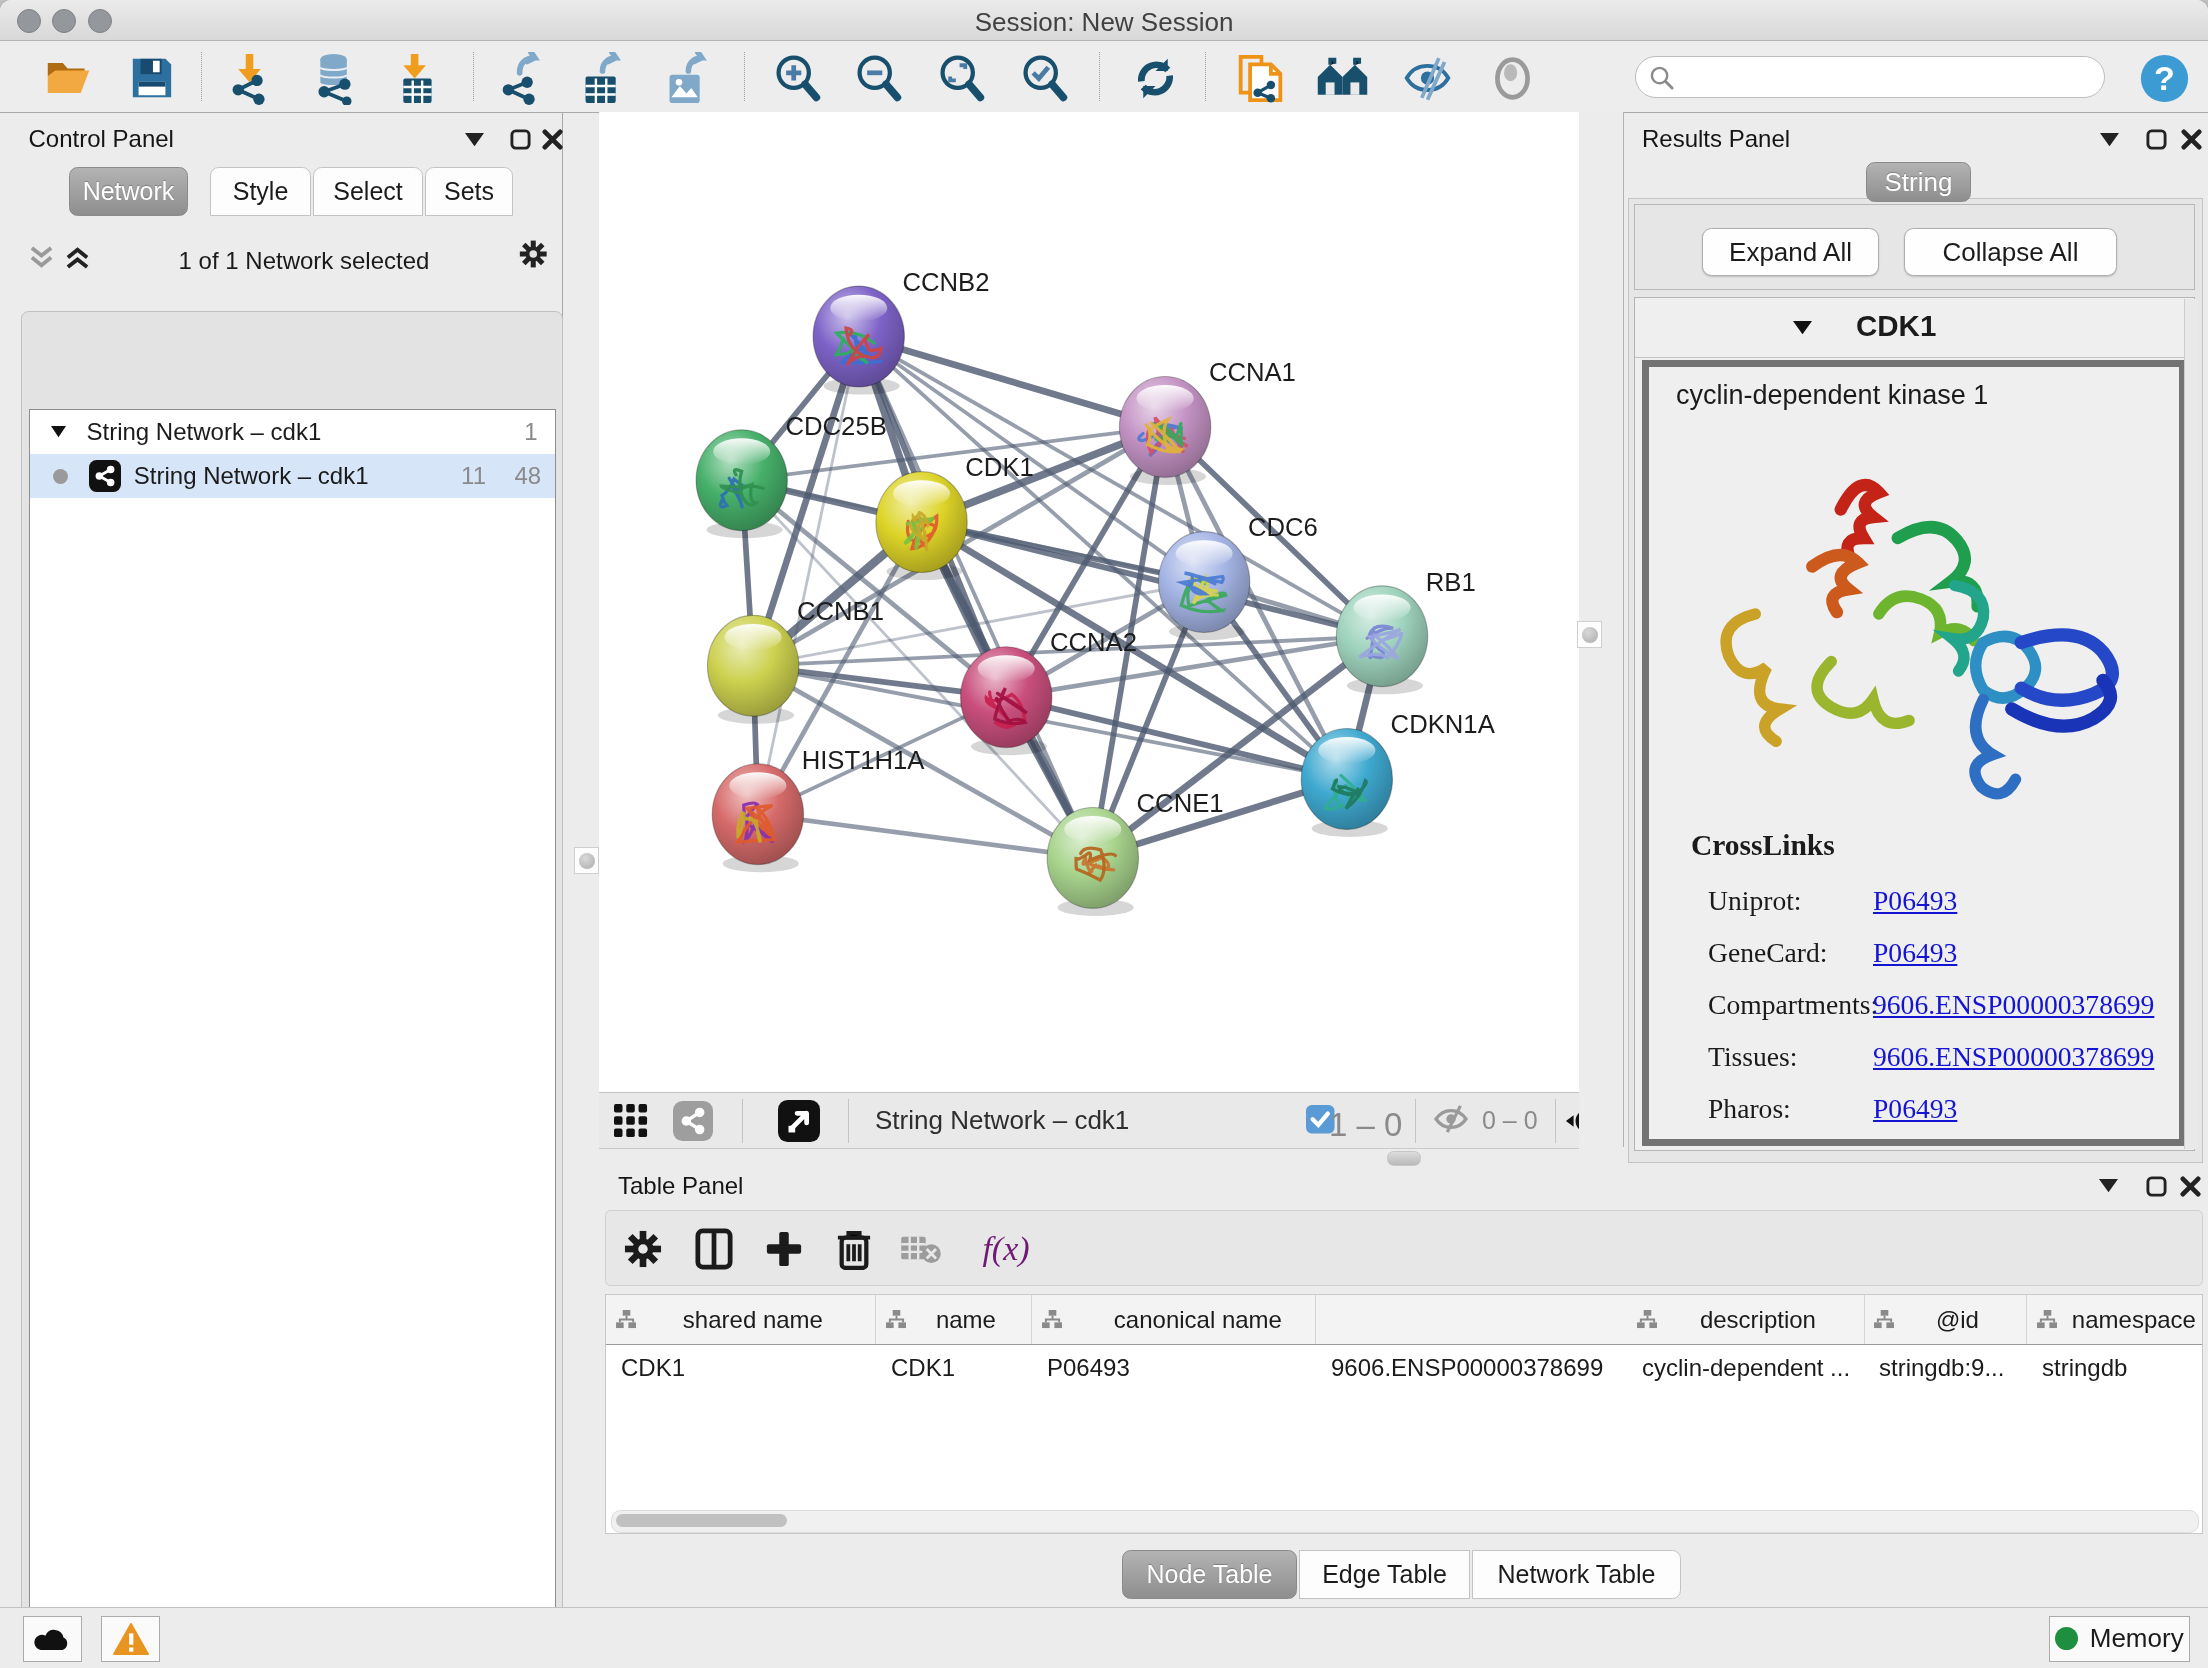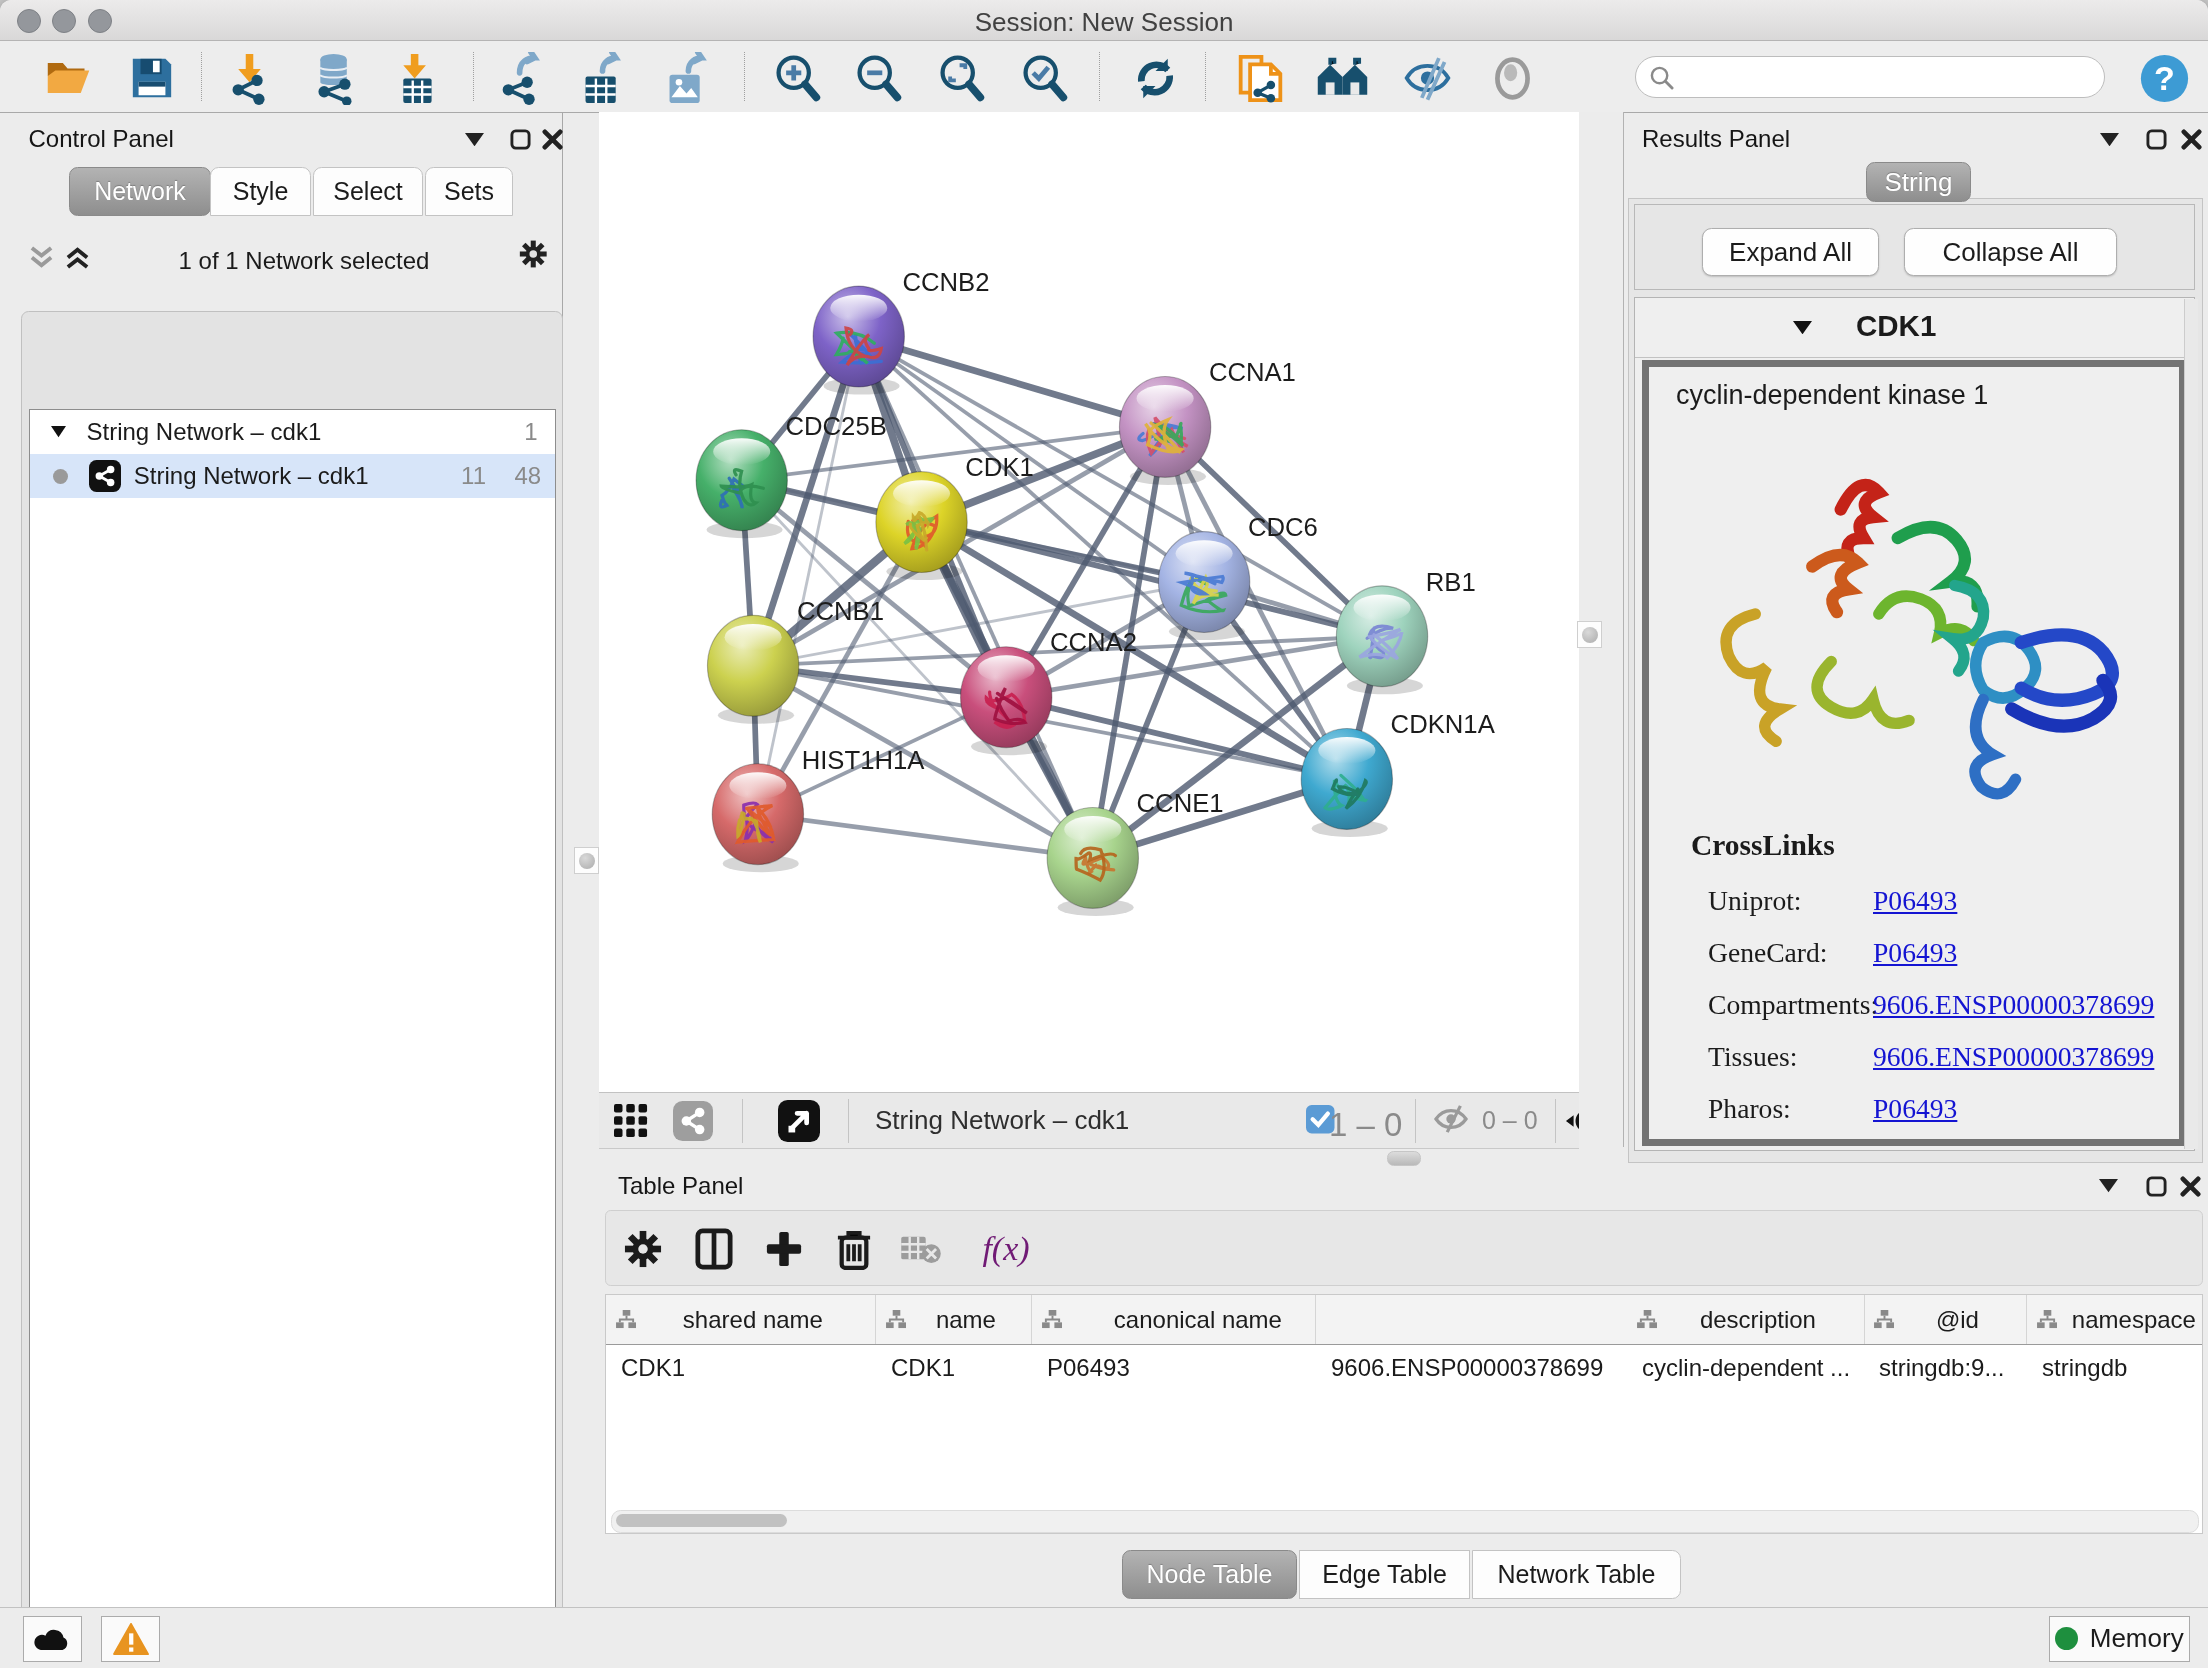--- a/index.html
+++ b/index.html
@@ -259,21 +259,21 @@
         </svg>
     </div>
     <div class="abs wicon" style="left:538px;top:15px;">
       <svg width="21" height="21" viewBox="0 0 22 22">
           <path d="M3 3 L19 19 M19 3 L3 19" stroke="#222" stroke-width="5" stroke-linecap="round"></path>
         </svg>
     </div>
 
     <div id="cp-box" class="abs"></div>
 
-    <div class="abs tab active" style="left:69px;top:55px;width:142px;border-radius:8.6px;">
+    <div class="abs tab active" style="left:69px;top:55px;width:119px;border-radius:8.6px;">
         <span>Network</span>
       </div>
     <div class="abs tab" style="left:210px;top:55px;width:101px;border-radius:8.6px 8.6px 0 0;align-items:center;">
         <span>Style</span>
       </div>
     <div class="abs tab" style="left:313px;top:55px;width:110px;border-radius:8.6px 8.6px 0 0;">
         <span>Select</span>
       </div>
     <div class="abs tab" style="left:425px;top:55px;width:88px;border-radius:8.6px 8.6px 0 0;">
         <span>Sets</span>

